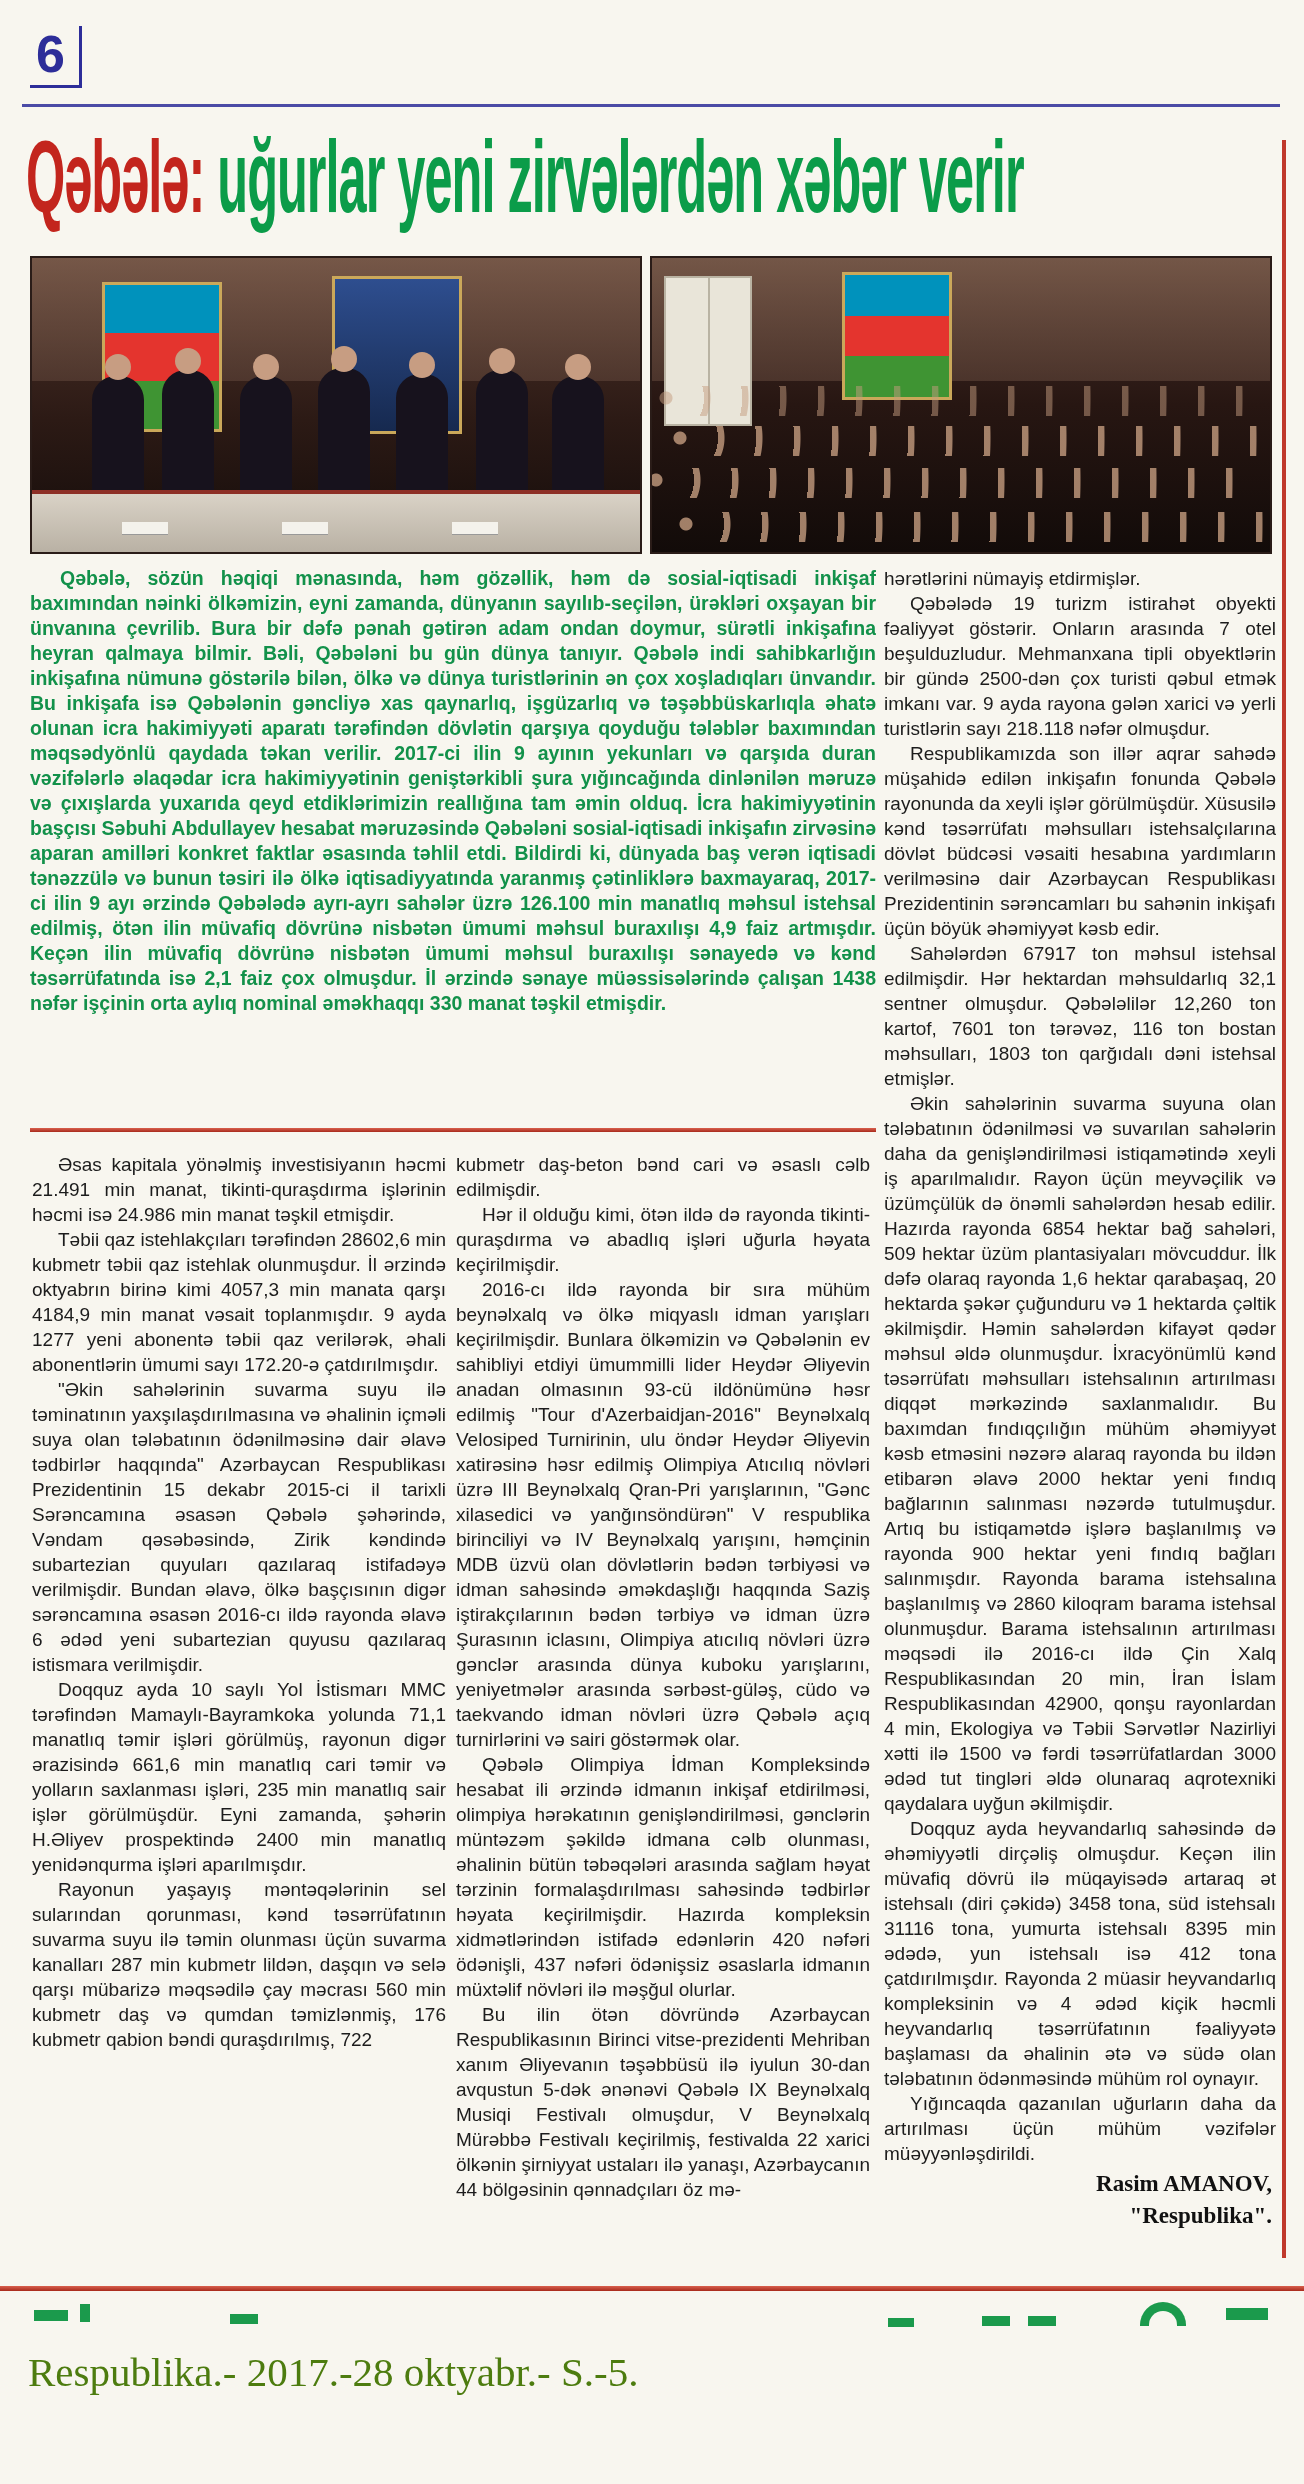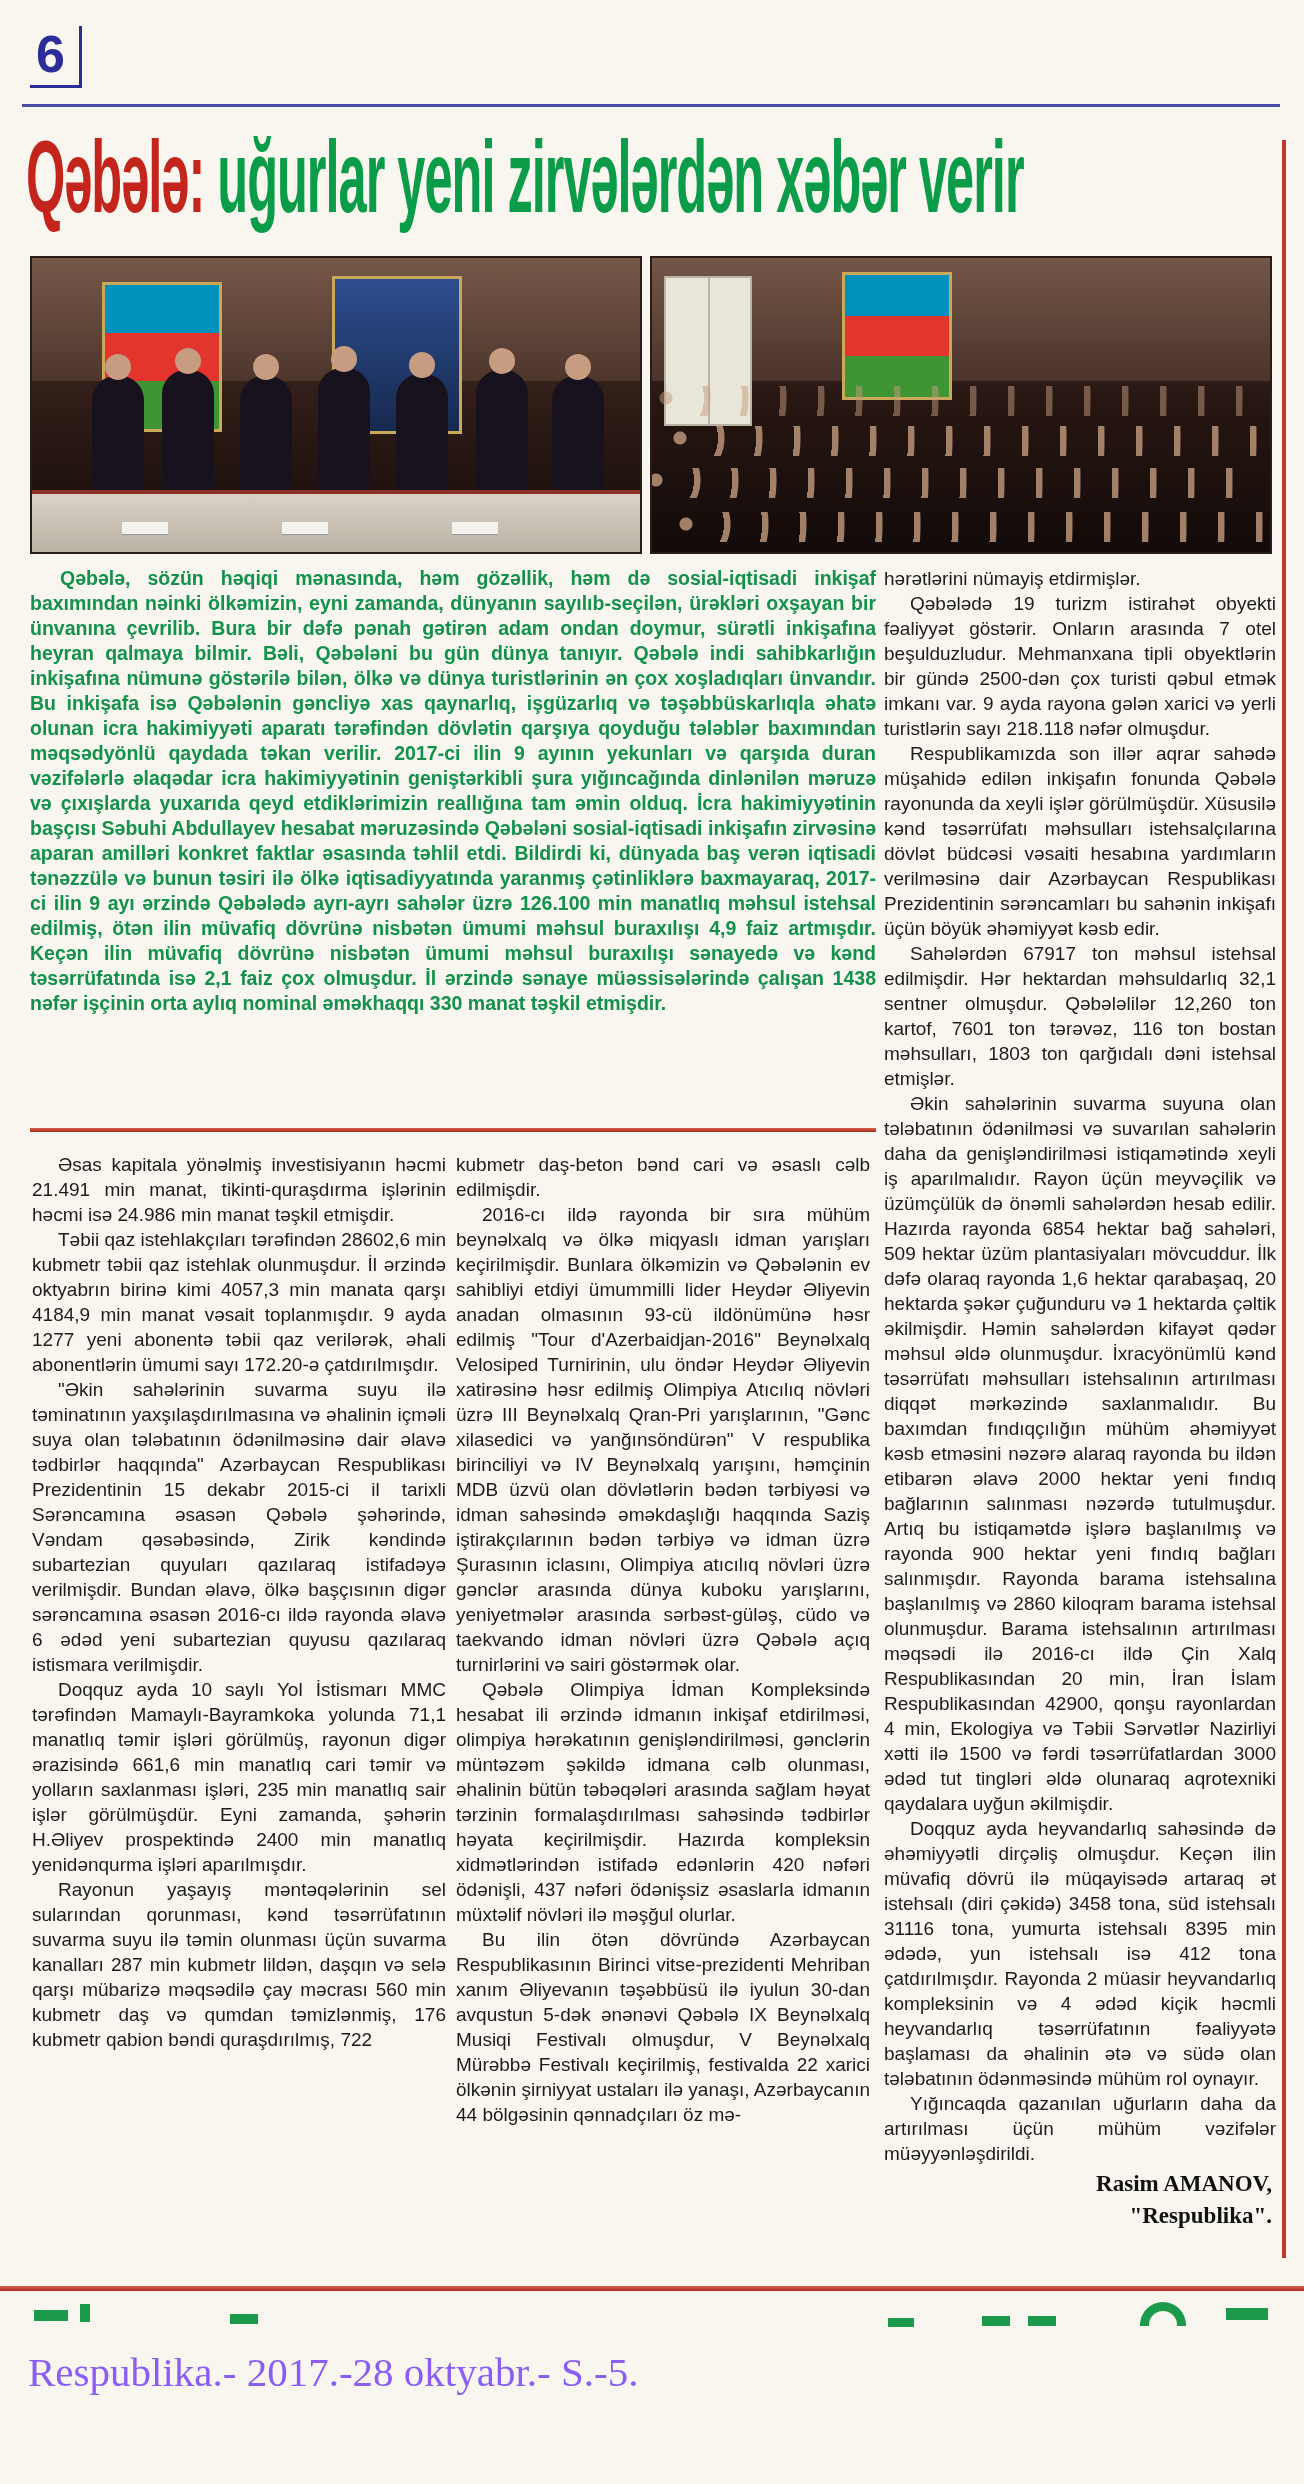--- a/index.html
+++ b/index.html
@@ -65,21 +65,21 @@
   .byline { margin-top:auto; text-align:right; font-family:"Liberation Serif", serif;
     font-weight:bold; font-size:23px; line-height:1.4; color:#111; padding:0 4px 10px 0; }
   
   .bottom-rule { position:absolute; left:0; top:2286px; width:1304px; height:5px;
     background:linear-gradient(#d9604e,#a82a1c); }
   .frag { position:absolute; background:#1b9a4c; }
   .frag-arc { position:absolute; width:46px; height:24px; border:9px solid #1b9a4c;
     border-bottom:none; border-radius:24px 24px 0 0; background:transparent; }
   .footer {
     position:absolute; left:28px; top:2348px;
-    font-family:"Liberation Serif", serif; font-size:41px; color:#8b5cf6;
+    font-family:"Liberation Serif", serif; font-size:41px; color:#4d7c0f;
   }
 </style>
 </head>
 <body>
 
 <div id="page">
 
   <div class="page-num">6</div>
   <div class="top-rule"></div>
   <div class="headline">
@@ -133,20 +133,21 @@
   <div class="col col1">
     <p>Əsas kapitala yönəlmiş investisiyanın həcmi 21.491 min manat, tikinti-quraşdırma işlərinin həcmi isə 24.986 min manat təşkil etmişdir.</p>
     <p>Təbii qaz istehlakçıları tərəfindən 28602,6 min kubmetr təbii qaz istehlak olunmuşdur. İl ərzində oktyabrın birinə kimi 4057,3 min manata qarşı 4184,9 min manat vəsait toplanmışdır. 9 ayda 1277 yeni abonentə təbii qaz verilərək, əhali abonentlərin ümumi sayı 172.20-ə çatdırılmışdır.</p>
     <p>"Əkin sahələrinin suvarma suyu ilə təminatının yaxşılaşdırılmasına və əhalinin içməli suya olan tələbatının ödənilməsinə dair əlavə  tədbirlər haqqında" Azərbaycan Respublikası Prezidentinin 15 dekabr 2015-ci il tarixli Sərəncamına əsasən Qəbələ şəhərində, Vəndam qəsəbəsində, Zirik kəndində subartezian quyuları qazılaraq istifadəyə verilmişdir. Bundan əlavə, ölkə başçısının digər sərəncamına əsasən 2016-cı ildə rayonda əlavə 6 ədəd yeni subartezian quyusu qazılaraq istismara verilmişdir.</p>
     <p>Doqquz ayda 10 saylı Yol İstismarı MMC tərəfindən Mamaylı-Bayramkoka yolunda 71,1 manatlıq təmir işləri görülmüş, rayonun digər ərazisində 661,6 min manatlıq cari təmir və yolların saxlanması işləri, 235 min manatlıq sair işlər görülmüşdür. Eyni zamanda, şəhərin H.Əliyev prospektində 2400 min manatlıq yenidənqurma işləri aparılmışdır.</p>
     <p>Rayonun yaşayış məntəqələrinin sel sularından qorunması, kənd təsərrüfatının suvarma suyu ilə təmin olunması üçün suvarma kanalları 287 min kubmetr lildən, daşqın və selə qarşı mübarizə məqsədilə çay məcrası 560 min kubmetr daş və qumdan təmizlənmiş, 176 kubmetr qabion bəndi quraşdırılmış, 722</p>
   </div>
 
   <div class="col col2">
     <p class="cont">kubmetr daş-beton bənd cari və əsaslı cəlb edilmişdir.</p>
+    <p>Hər il olduğu kimi, ötən ildə də rayonda tikinti-quraşdırma və abadlıq işləri uğurla həyata keçirilmişdir.</p>
     <p>2016-cı ildə rayonda bir sıra mühüm beynəlxalq və ölkə miqyaslı idman yarışları keçirilmişdir. Bunlara ölkəmizin və Qəbələnin ev sahibliyi etdiyi ümummilli lider Heydər Əliyevin anadan olmasının 93-cü ildönümünə həsr edilmiş "Tour d'Azerbaidjan-2016" Beynəlxalq Velosiped Turnirinin, ulu öndər Heydər Əliyevin xatirəsinə həsr edilmiş Olimpiya Atıcılıq növləri üzrə III Beynəlxalq Qran-Pri yarışlarının, "Gənc xilasedici və yanğınsöndürən" V respublika birinciliyi və IV Beynəlxalq yarışını, həmçinin MDB üzvü olan dövlətlərin bədən tərbiyəsi və idman sahəsində əməkdaşlığı haqqında Saziş iştirakçılarının bədən tərbiyə və idman üzrə Şurasının iclasını, Olimpiya atıcılıq növləri üzrə gənclər arasında dünya kuboku yarışlarını, yeniyetmələr arasında sərbəst-güləş, cüdo və taekvando idman növləri üzrə Qəbələ açıq turnirlərini və sairi göstərmək olar.</p>
     <p>Qəbələ Olimpiya İdman Kompleksində hesabat ili ərzində idmanın inkişaf etdirilməsi, olimpiya hərəkatının genişləndirilməsi, gənclərin müntəzəm şəkildə idmana cəlb olunması, əhalinin bütün təbəqələri arasında sağlam həyat tərzinin formalaşdırılması sahəsində tədbirlər həyata keçirilmişdir. Hazırda kompleksin xidmətlərindən istifadə edənlərin 420 nəfəri ödənişli, 437 nəfəri ödənişsiz əsaslarla idmanın müxtəlif növləri ilə məşğul olurlar.</p>
     <p>Bu ilin ötən dövründə Azərbaycan Respublikasının Birinci vitse-prezidenti Mehriban xanım Əliyevanın təşəbbüsü ilə iyulun 30-dan avqustun 5-dək ənənəvi Qəbələ IX Beynəlxalq Musiqi Festivalı olmuşdur, V Beynəlxalq Mürəbbə Festivalı keçirilmiş, festivalda 22 xarici ölkənin şirniyyat ustaları ilə yanaşı, Azərbaycanın 44 bölgəsinin qənnadçıları öz mə-</p>
   </div>
 
   <div class="col col3">
     <p class="cont">hərətlərini nümayiş etdirmişlər.</p>
     <p>Qəbələdə 19 turizm istirahət obyekti fəaliyyət göstərir. Onların arasında 7 otel beşulduzludur. Mehmanxana tipli obyektlərin bir gündə 2500-dən çox turisti qəbul etmək imkanı var. 9 ayda rayona gələn xarici və yerli turistlərin sayı 218.118 nəfər olmuşdur.</p>
     <p>Respublikamızda son illər aqrar sahədə müşahidə edilən inkişafın fonunda Qəbələ rayonunda da xeyli işlər görülmüşdür. Xüsusilə kənd təsərrüfatı məhsulları istehsalçılarına dövlət büdcəsi vəsaiti hesabına yardımların verilməsinə dair Azərbaycan Respublikası Prezidentinin sərəncamları bu sahənin inkişafı üçün böyük əhəmiyyət kəsb edir.</p>
     <p>Sahələrdən 67917 ton məhsul istehsal edilmişdir. Hər hektardan məhsuldarlıq 32,1 sentner olmuşdur. Qəbələlilər 12,260 ton kartof, 7601 ton tərəvəz, 116 ton bostan məhsulları, 1803 ton qarğıdalı dəni istehsal etmişlər.</p>

